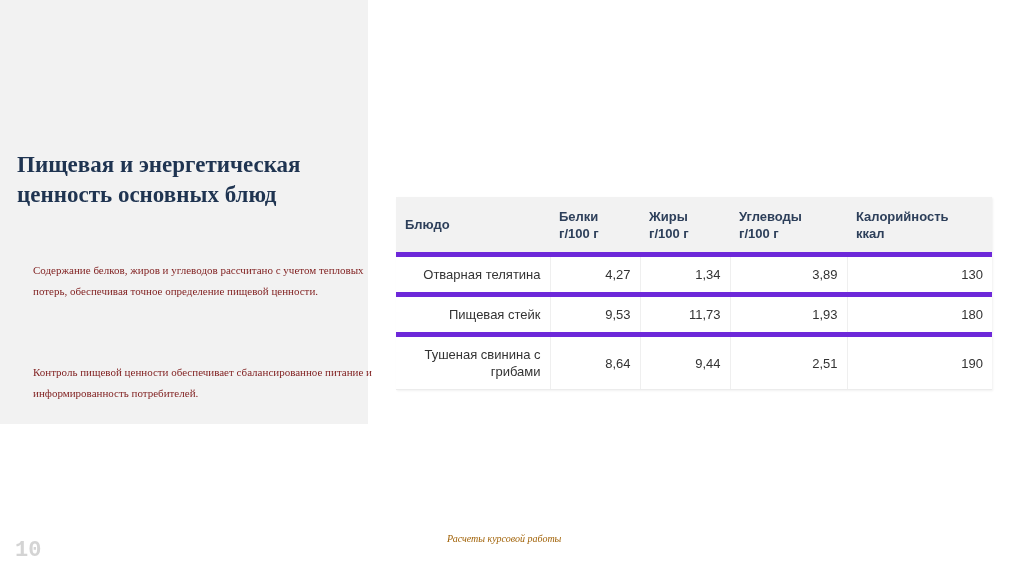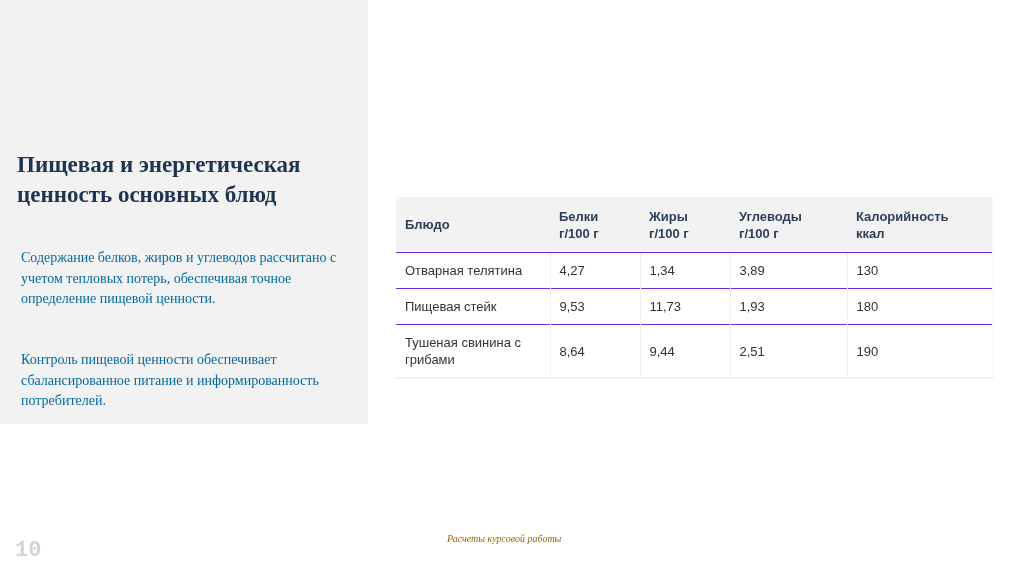--- a/index.html
+++ b/index.html
@@ -15,22 +15,22 @@
   .title {
     position: absolute; left: 17px; top: 150px; width: 345px;
     font-family: "Liberation Serif", serif;
     font-weight: bold; font-size: 23px; line-height: 30px;
     color: #1f3451;
     margin: 0;
   }
   .para {
     position: absolute; left: 17px; width: 345px;
     font-family: "Liberation Serif", serif;
-    font-size: 14px; line-height: 20.5px; color: #0369a1;
-    margin: 4px;
+    font-size: 11px; line-height: 20.5px; color: #7f1d1d;
+    margin: 16px;
   }
   .para1 { top: 244px; }
   .para2 { top: 346px; }
   .page-number {
     position: absolute; left: 15px; top: 538px;
     font-family: Liberation Mono, monospace; font-weight: bold;
     font-size: 22px; color: #d4d4d4;
   }
   .footer-note {
     position: absolute; left: 447px; top: 533px;
@@ -46,22 +46,23 @@
     font-family: "Liberation Sans", sans-serif;
   }
   th {
     background: #f2f2f2; color: #2d3f5a; font-weight: bold;
     font-size: 13px; line-height: 17px; text-align: left;
     padding: 9px 9px; height: 37px; vertical-align: middle;
   }
   td {
     font-size: 13px; line-height: 17px; color: #333333;
     padding: 0 9px; vertical-align: middle;
-    border-top: 1px solid #6d28d9;
+    border-top: 5px solid #6d28d9;
     border-left: 1px solid #efefef;
+    text-align: right;
   }
   td:first-child { border-left: none; }
   tr.r1 td { height: 35px; }
   tr.r2 td { height: 35px; }
   tr.r3 td { height: 52px; border-bottom: 1px solid #ececec; }
   .unit { display: block; font-weight: bold; }
 </style>
 </head>
 <body>
 

